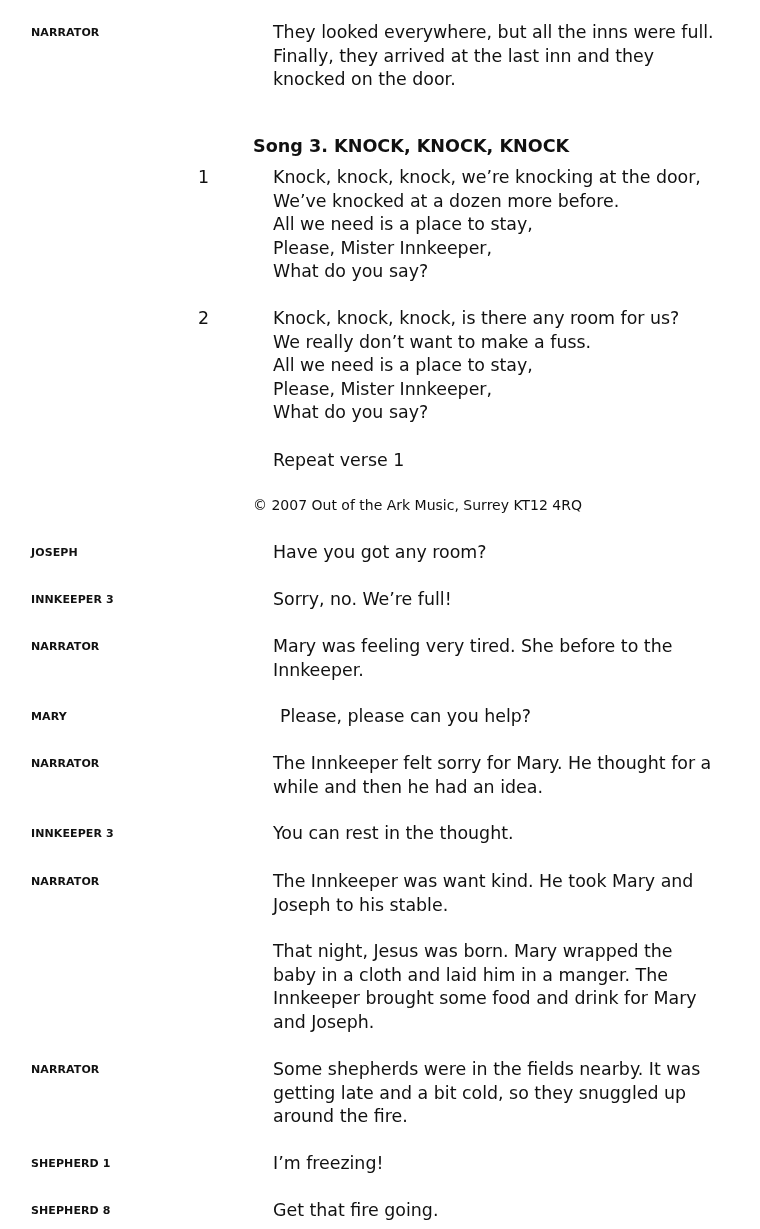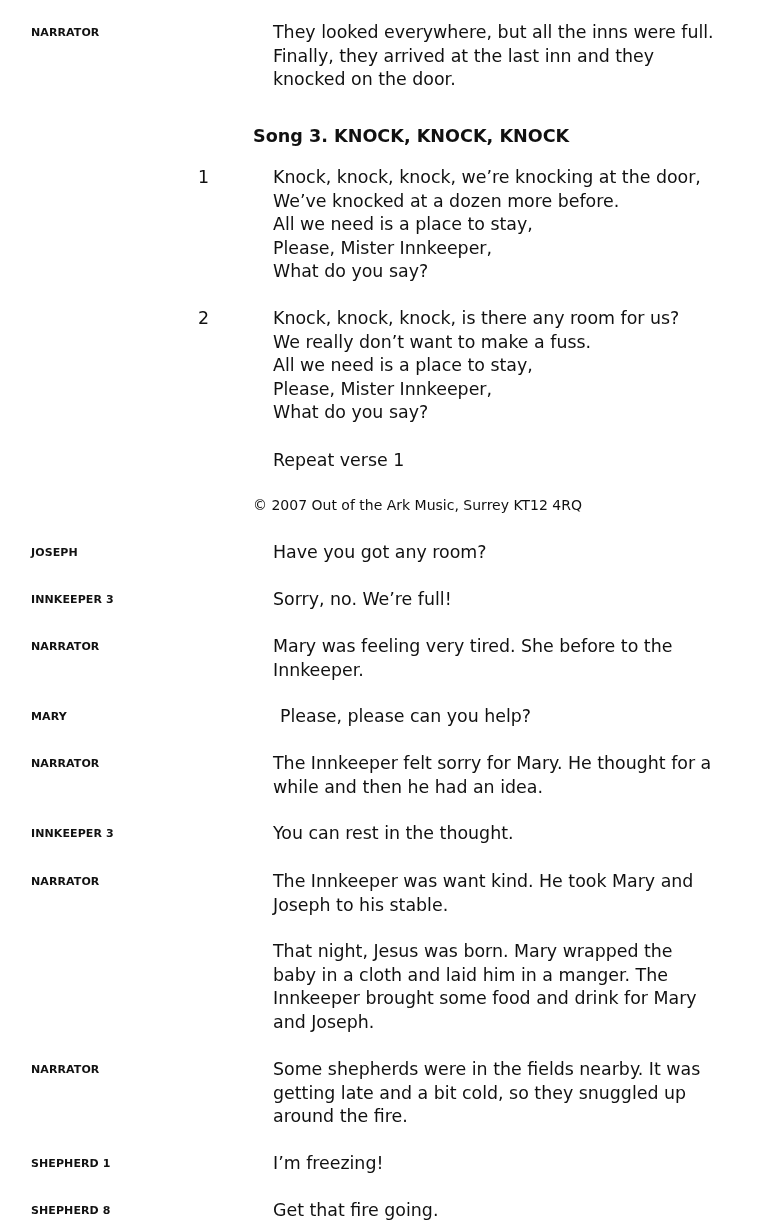--- a/index.html
+++ b/index.html
@@ -8,21 +8,21 @@
     font-family: "DejaVu Sans", sans-serif; color: #111111;
     font-size: 17.4px; line-height: 23.6px;
   }
   .blk { position: absolute; left: 0; width: 760px; }
   .speaker {
     position: absolute; left: 25px; top: 0;
     font-weight: bold; font-size: 11px; letter-spacing: 0.1px; margin-left: 6px;
   }
   .line-text { position: absolute; left: 253px; top: 0; width: 500px; white-space: pre-line; margin-left: 20px; }
   .num { position: absolute; left: 198px; top: 0; }
-  .song-title { position: absolute; left: 253px; top: 6px; font-weight: bold; font-size: 17.6px; }
+  .song-title { position: absolute; left: 253px; top: 16px; font-weight: bold; font-size: 17.6px; }
   .copyright { position: absolute; left: 253px; top: 0; font-size: 14px; text-align: right; }
 </style>
 </head>
 <body>
 
 <div class="blk" style="top:21px">
   <span class="speaker">NARRATOR</span>
   <span class="line-text">They looked everywhere, but all the inns were full.
 Finally, they arrived at the last inn and they
 knocked on the door.</span>

